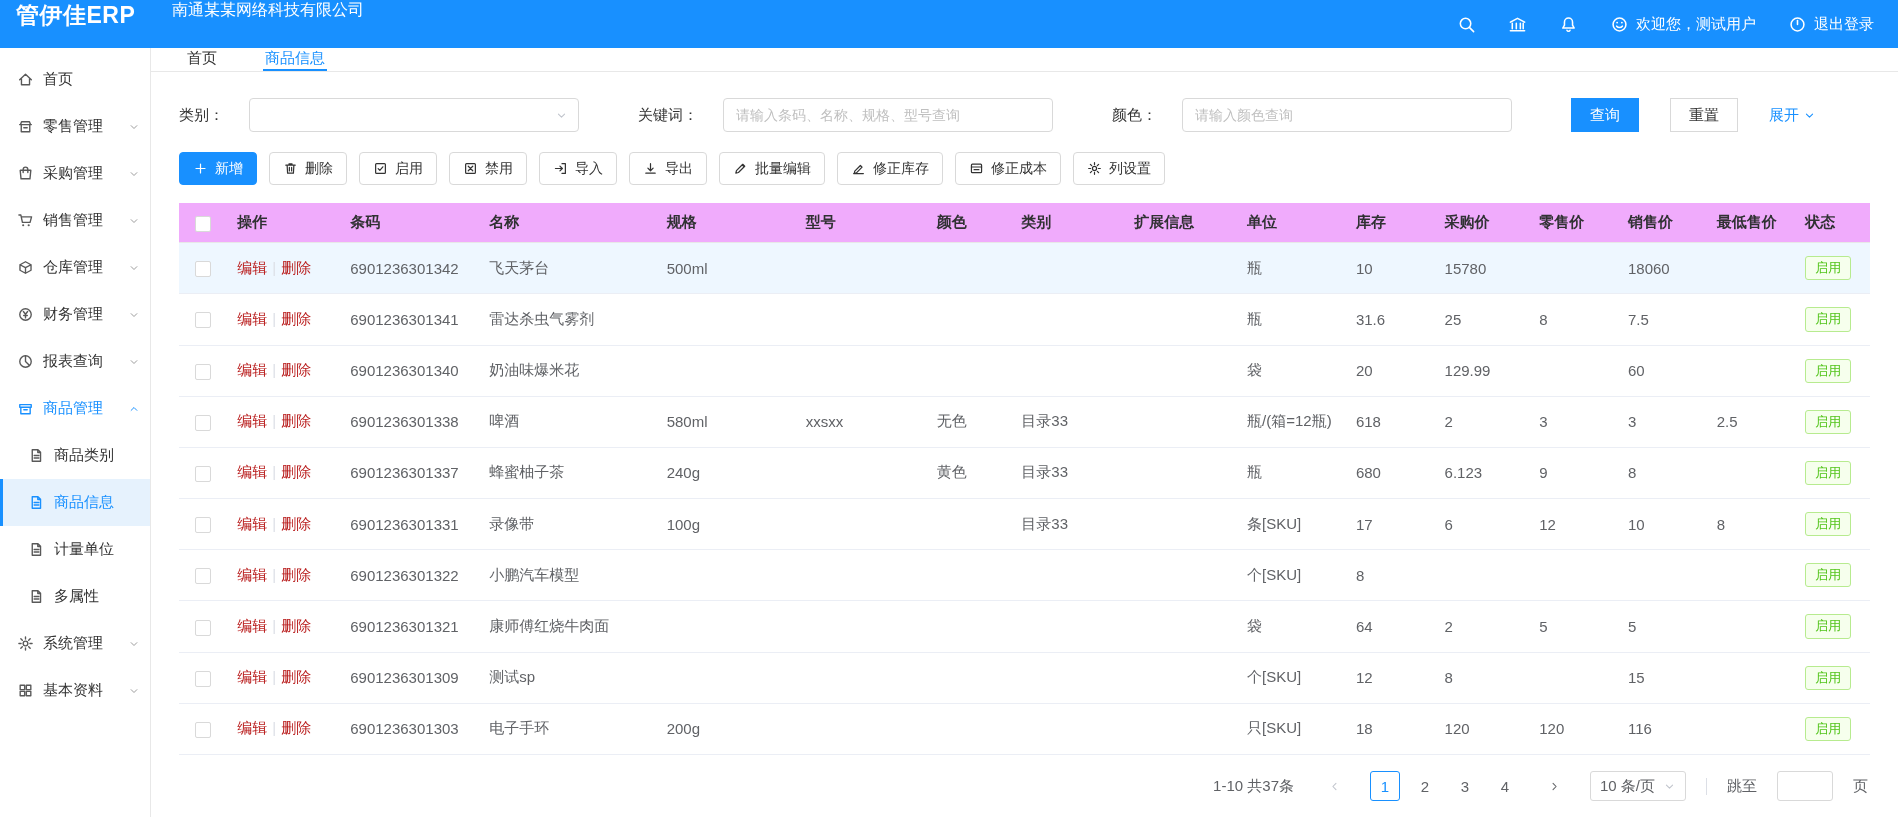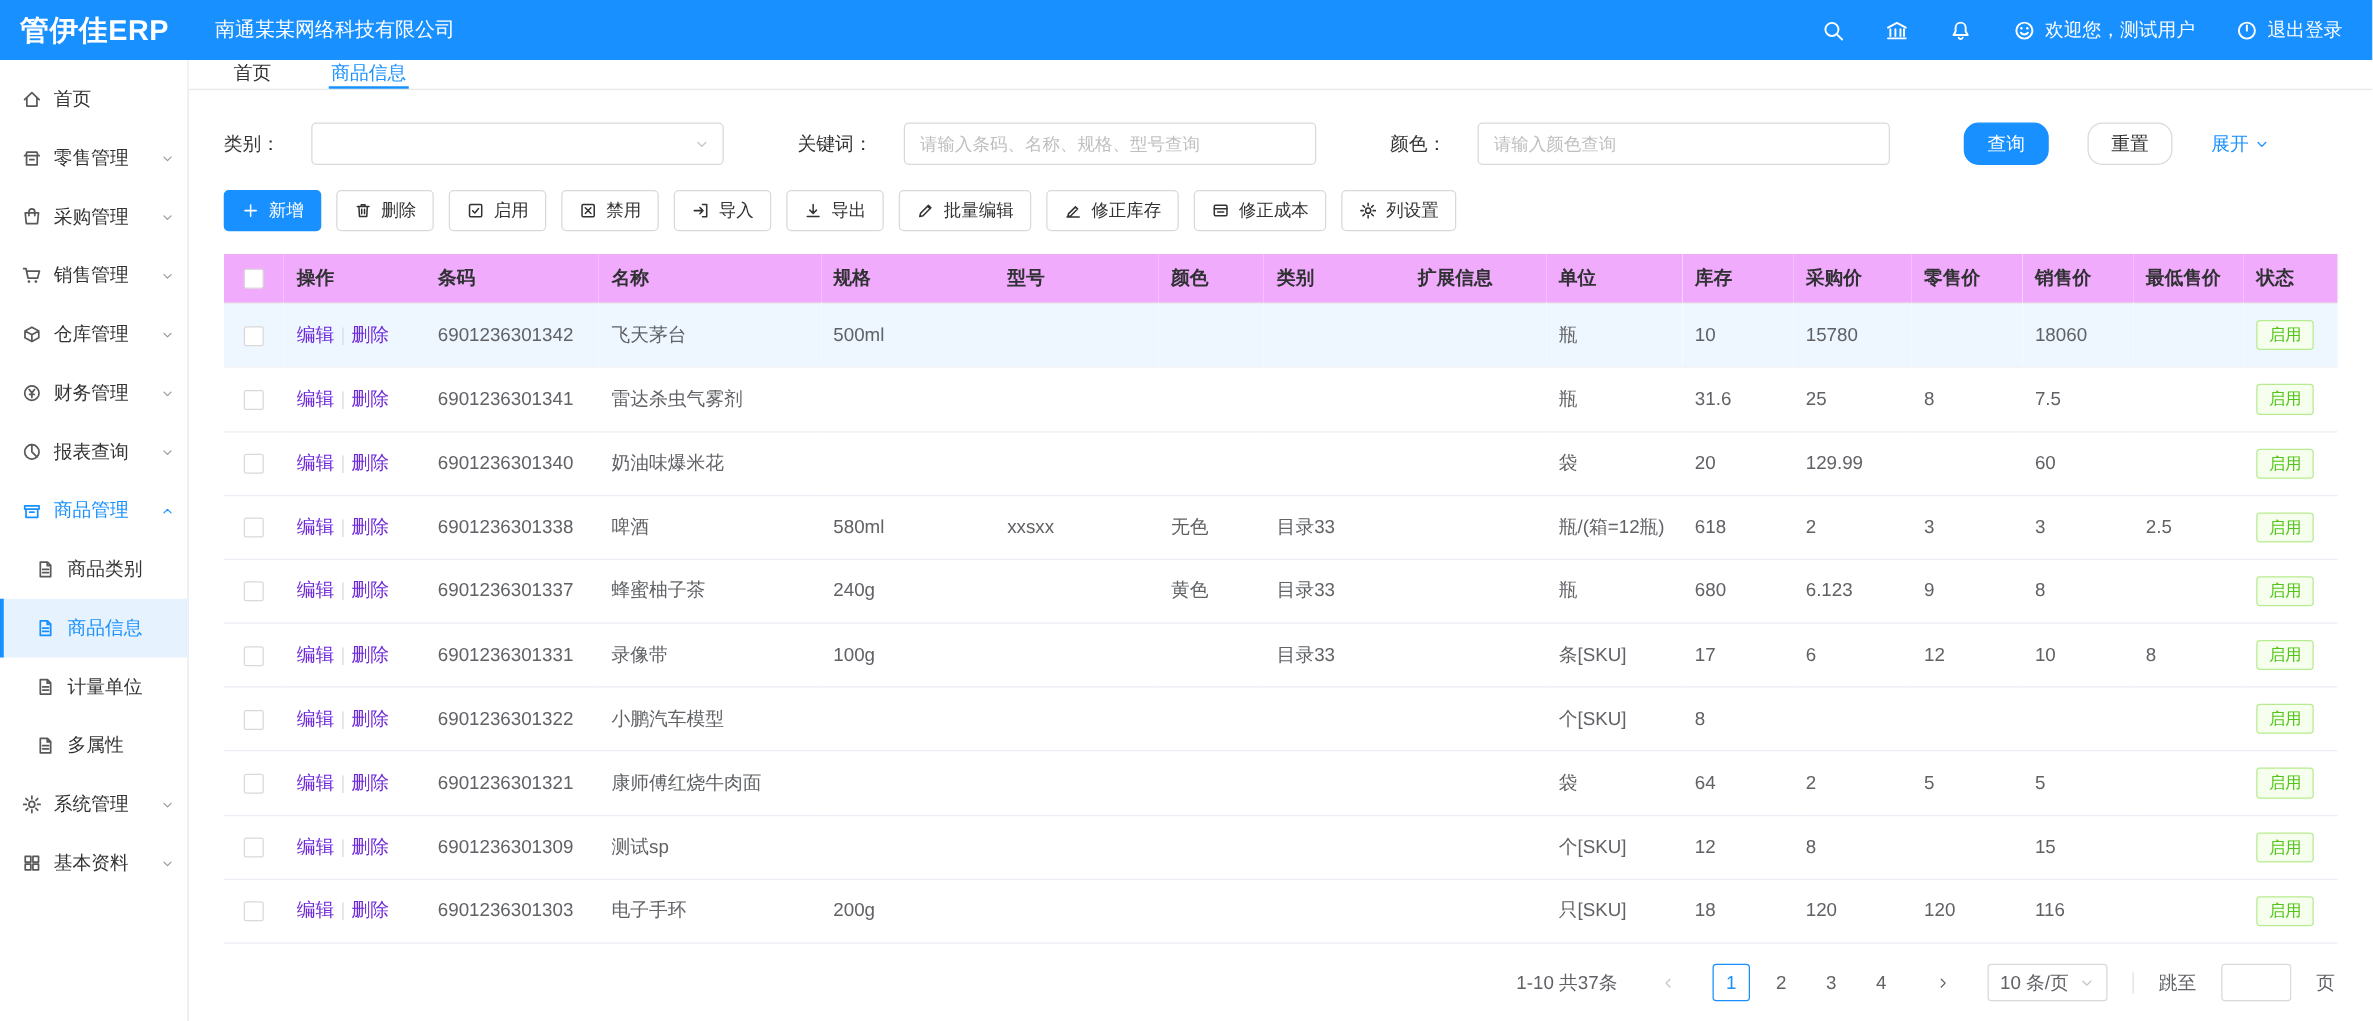--- a/index.html
+++ b/index.html
@@ -1,20 +1,20 @@
 <!DOCTYPE html>
 <html><head>
 <meta charset="utf-8">
 <style>
   * { margin:0; padding:0; box-sizing:border-box; }
   html,body { width:1898px; height:817px; overflow:hidden; }
   body { font-family:"Liberation Sans","DejaVu Sans",sans-serif; font-size:15px; color:#333; background:#fff; }
 
   
-  .topbar { height:48px; background:#1890ff; display:flex; align-items:center; color:#fff; padding:0 24px 0 16px; }
+  .topbar { height:48px; background:#1890ff; display:flex; color:#fff; padding:0 24px 0 16px; }
   .logo { font-size:23px; font-weight:bold; letter-spacing:.5px; width:140px; }
   .company { font-size:16px; margin-left:16px; }
   .top-right { margin-left:auto; display:flex; align-items:center; gap:32px; }
   .top-icon { display:inline-flex; cursor:pointer; }
   .top-icon svg { width:19px; height:19px; display:block; }
   .top-item { display:flex; align-items:center; gap:7px; font-size:15px; cursor:pointer; white-space:nowrap; }
 
   
   .layout { display:flex; height:769px; }
   .sidebar { width:151px; flex:none; border-right:1px solid #e8e8e8; padding-top:8px; background:#fff; }
@@ -41,39 +41,39 @@
   .filterbar { display:flex; align-items:center; margin:26px 0 20px;gap:17px; }
   .f-label { font-size:15px; color:#333; margin-right:8px; white-space:nowrap; }
   .ml { margin-left:42px; }
   .ml-sm { margin-left:14px; }
   .f-select { width:330px; height:34px; border:1px solid #d9d9d9; border-radius:4px; display:flex; align-items:center; justify-content:space-between; padding:0 10px; background:#fff; cursor:pointer; }
   .sel-chev, .link-chev, .pg-chev { display:inline-flex; color:#c0c4cc; }
   .sel-chev svg, .link-chev svg, .pg-chev svg { width:13px; height:13px; }
   .link-chev { color:#1890ff; }
   .f-input { width:330px; height:34px; border:1px solid #d9d9d9; border-radius:4px; padding:0 12px; font-size:14px; color:#333; outline:none; }
   .f-input::placeholder { color:#bfbfbf; }
-  .btn { height:34px; padding:0 18px; border:1px solid #d9d9d9; border-radius:12px; background:#fff; font-size:15px; color:#333; cursor:pointer; font-family:inherit; }
+  .btn { height:34px; padding:0 18px; border:1px solid #d9d9d9; border-radius:0; background:#fff; font-size:15px; color:#333; cursor:pointer; font-family:inherit; }
   .btn-primary { background:#1890ff; border-color:#1890ff; color:#fff; }
   .expand-link { color:#1890ff; font-size:15px; display:inline-flex; align-items:center; gap:4px; cursor:pointer; white-space:nowrap; }
 
   
   .toolbar { display:flex; gap:12px; margin-bottom:18px; }
   .tb-btn { height:33px; padding:0 13px; display:inline-flex; align-items:center; gap:7px; border:1px solid #d9d9d9; border-radius:4px; background:#fff; font-size:14px; color:#333; cursor:pointer; font-family:inherit; white-space:nowrap; }
   .tb-btn.primary { background:#1890ff; border-color:#1890ff; color:#fff;text-align:right; }
   .tb-icon { display:inline-flex; }
   .tb-icon svg { width:15px; height:15px; }
 
   
   table { width:100%; border-collapse:collapse; table-layout:fixed; }
   th { background:#f0abfc; font-weight:bold; text-align:left; padding:10px 10px; font-size:15px; color:#303133; border-bottom:1px solid #e8e8e8; white-space:nowrap; overflow:hidden; }
   td { padding:13px 10px; font-size:15px; color:#606266; border-bottom:1px solid #ebeef5; white-space:nowrap; overflow:hidden; }
   tr.highlight td { background:#eef7ff; }
   .cb-cell { text-align:center; }
   .cb { width:16px; height:16px; border:1px solid #d9d9d9; border-radius:2px; background:#fff; display:inline-block; vertical-align:middle; cursor:pointer; }
-  .link { color:#6d28d9; cursor:pointer;text-align:right; }
+  .link { color:#b91c1c; cursor:pointer;text-align:right; }
   .link-sep { color:#dcdfe6; margin:0 5px; }
   .badge { display:inline-block; padding:2px 9px; font-size:13px; color:#52c41a; background:#f6ffed; border:1px solid #b7eb8f; border-radius:3px; line-height:1.4; }
 
   
   .pagination { display:flex; justify-content:flex-end; align-items:center; gap:20px; padding:16px 2px; font-size:15px; color:#606266; }
   .pg-total { margin-right:6px; }
   .pg-pages { display:inline-flex; gap:10px; }
   .pg-btn { min-width:30px; height:30px; display:inline-flex; align-items:center; justify-content:center; cursor:pointer; color:#606266; border-radius:3px; }
   .pg-btn svg { width:13px; height:13px; }
   .pg-btn.active { border:1px solid #1890ff; color:#1890ff; background:#fff; }

